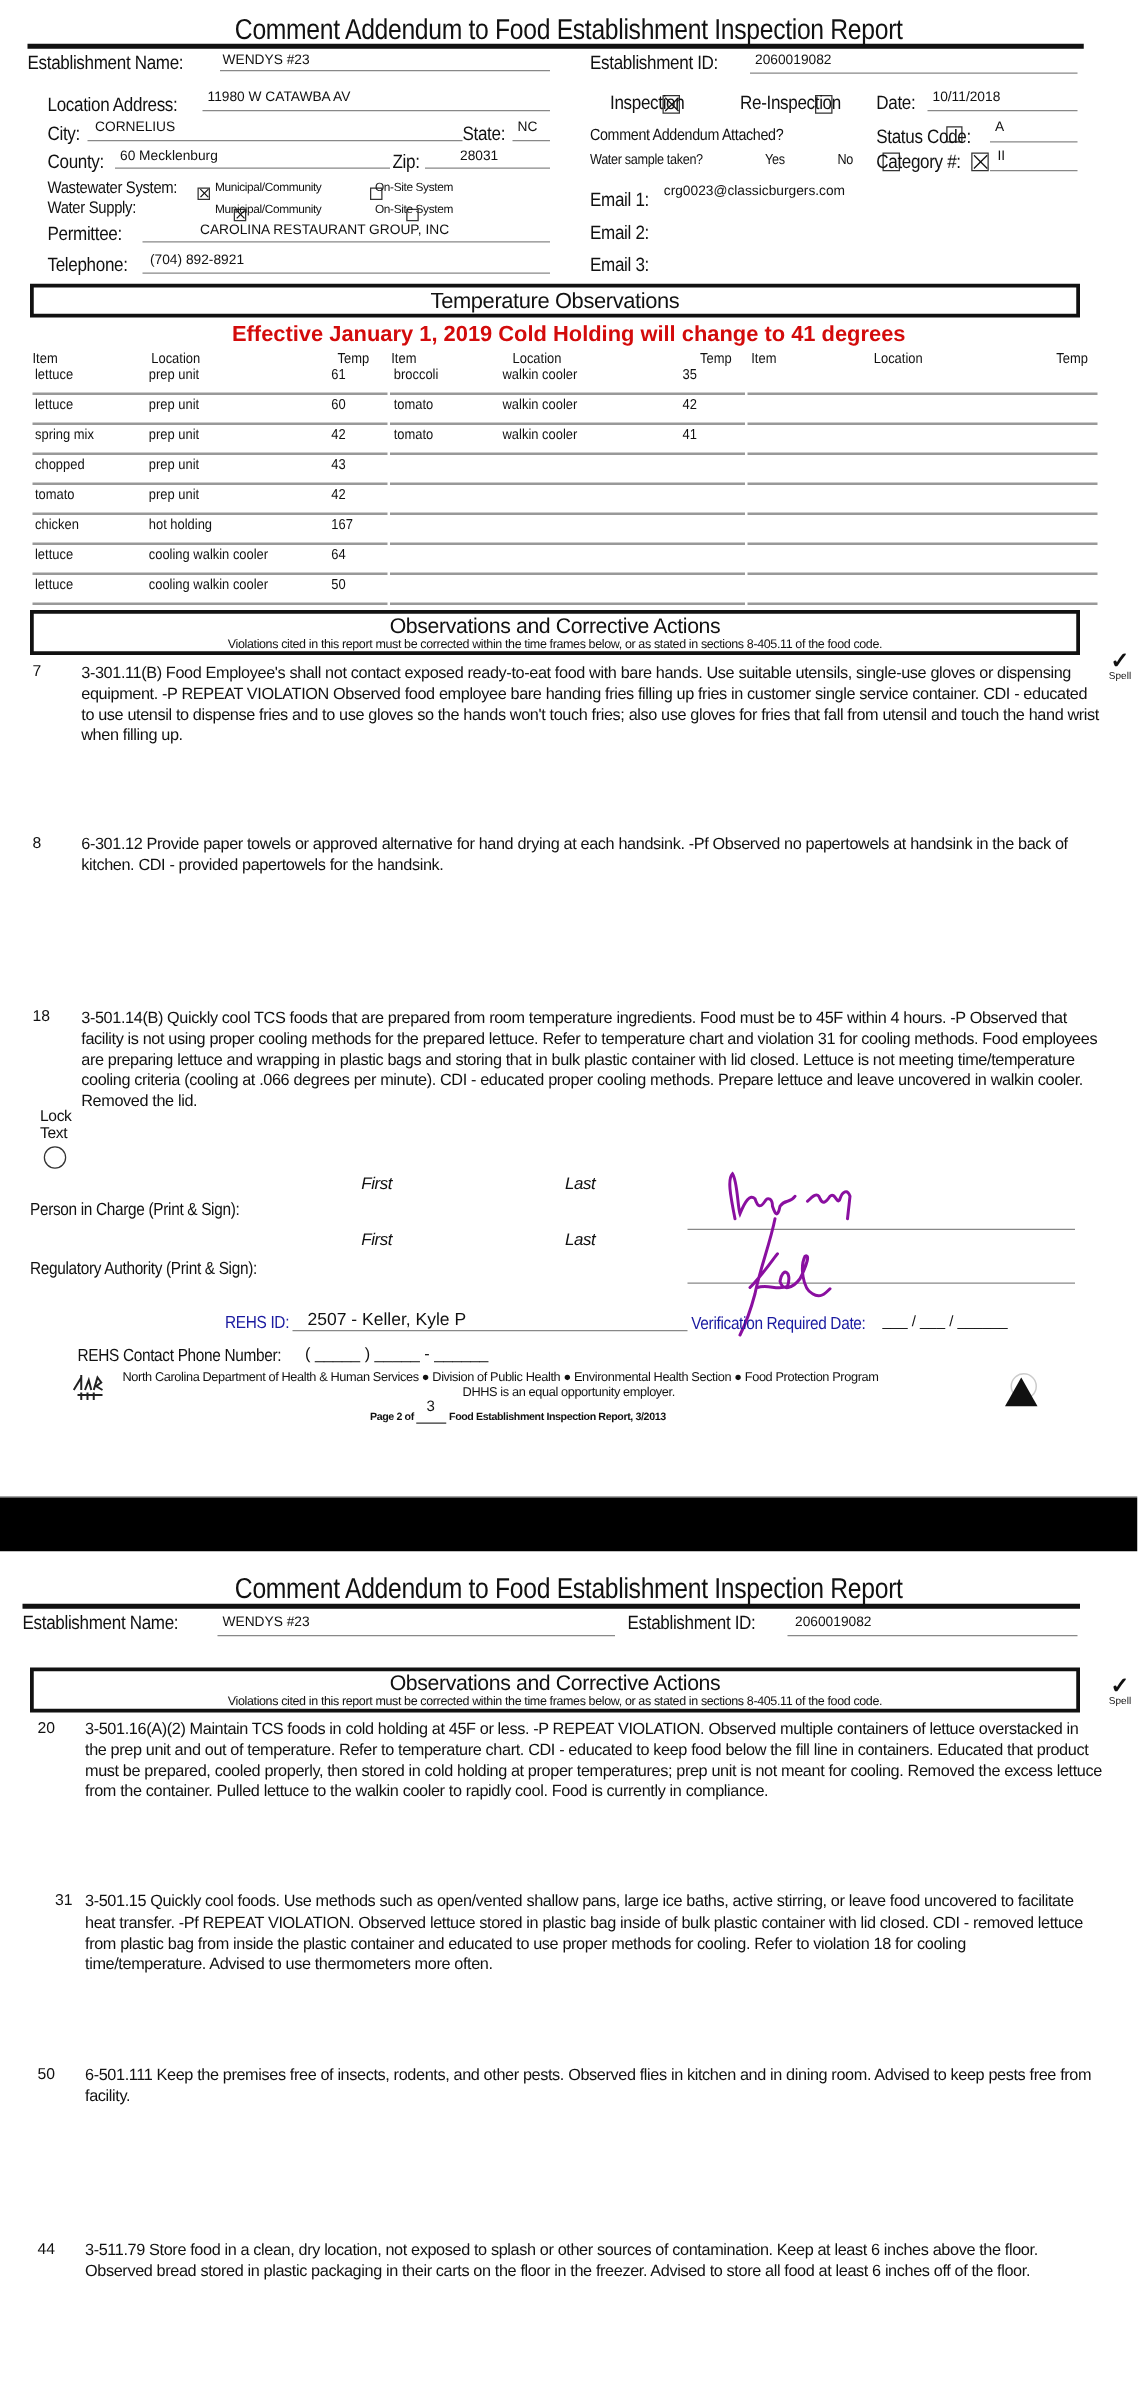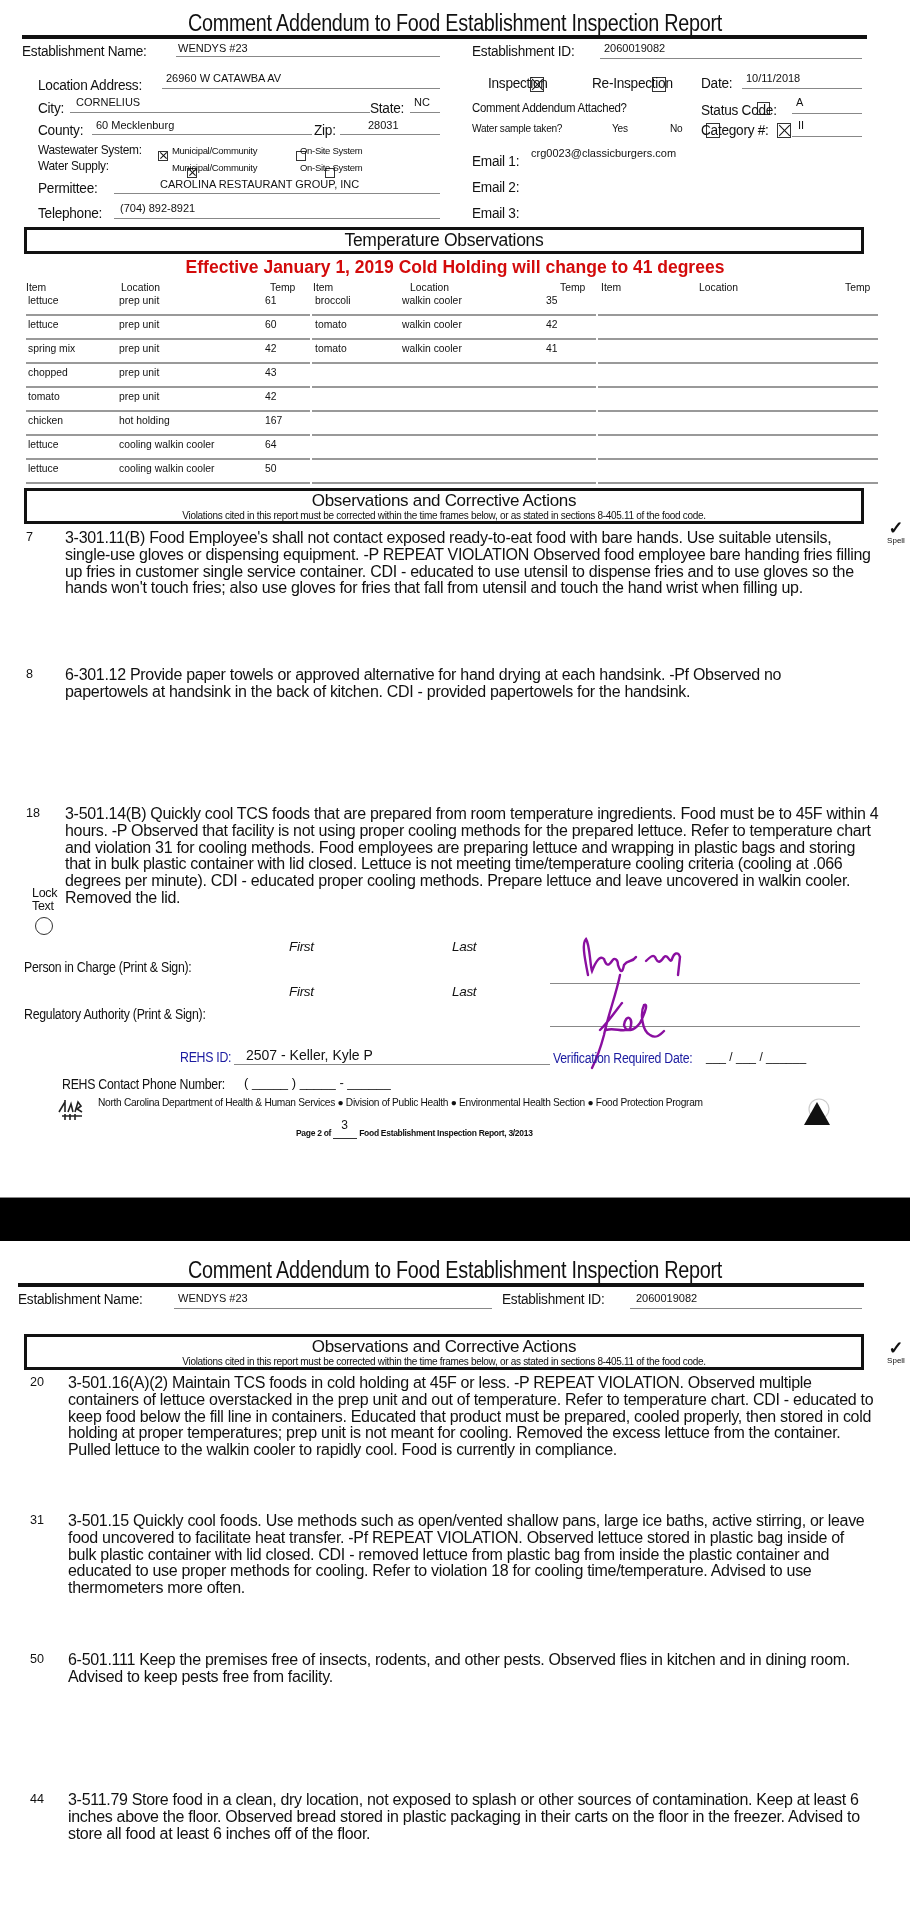--- a/index.html
+++ b/index.html
@@ -14,21 +14,21 @@
   .uline { border-bottom: 1px solid #888; height: 1px; }
   .cb { width: 13px; height: 13px; border: 1px solid #333; display: inline-block; position: relative; vertical-align: middle; }
   .cb.small { width: 10px; height: 10px; }
   .cb.checked::before, .cb.checked::after { content: ""; position: absolute; left: 50%; top: -1px; width: 1px; height: 115%; background: #111; }
   .cb.checked::before { transform: rotate(45deg); }
   .cb.checked::after { transform: rotate(-45deg); }
   .boxhead { border: 3px solid #111; text-align: center; }
   .tbl-h { font-size: 11.5px; white-space: nowrap; transform: scaleX(0.9); transform-origin: left; }
   .cell { font-size: 11.5px; white-space: nowrap; transform: scaleX(0.9); transform-origin: left; }
   .row-rule { height: 2px; background: #999; }
-  .obs { font-size: 16px; line-height: 16.8px; }
+  .obs { font-size: 13px; line-height: 16.8px; }
   .obs-num { font-size: 12.6px; }
   .red { color: #d30b0b; font-weight: bold; font-size: 17.5px; }
   .blue { color: #1a1aa0; }
   .tiny { font-size: 9.5px; white-space: nowrap; }
   .spell { font-size: 8px; text-align: center; width: 24px; }
   .spell .chk { font-size: 18px; line-height: 16px; font-weight: bold; }
 </style>
 </head>
 <body>
 
@@ -41,21 +41,21 @@
   <div class="abs lbl cond" style="left:22px; top:42px;">Establishment Name:</div>
   <div class="abs val" style="left:178px; top:42px;">WENDYS #23</div>
   <div class="abs uline" style="left:176px; top:56px; width:264px;"></div>
 
   <div class="abs lbl cond" style="left:472px; top:42px;">Establishment ID:</div>
   <div class="abs val" style="left:604px; top:42px;">2060019082</div>
   <div class="abs uline" style="left:600px; top:58px; width:262px;"></div>
 
   
   <div class="abs lbl cond" style="left:38px; top:76px;">Location Address:</div>
-  <div class="abs val" style="left:166px; top:72px;">26960 W CATAWBA AV</div>
+  <div class="abs val" style="left:166px; top:72px;">11980 W CATAWBA AV</div>
   <div class="abs uline" style="left:162px; top:88px; width:278px;"></div>
 
   <div class="abs lbl cond" style="left:38px; top:99px;">City:</div>
   <div class="abs val" style="left:76px; top:96px;">CORNELIUS</div>
   <div class="abs uline" style="left:70px; top:112px; width:300px;"></div>
   <div class="abs lbl cond" style="left:370px; top:99px;">State:</div>
   <div class="abs val" style="left:414px; top:96px;">NC</div>
   <div class="abs uline" style="left:410px; top:112px; width:30px;"></div>
 
   <div class="abs lbl cond" style="left:38px; top:121px;">County:</div>
@@ -254,20 +254,21 @@
   <div class="abs" style="left:706px; top:1050px; font-size:12px; white-space:pre;">___ / ___ / ______</div>
 
   <div class="abs lbl cond" style="left:62px; top:1076px; font-size:14px;">REHS Contact Phone Number:</div>
   <div class="abs" style="left:244px; top:1075px; font-size:13px; white-space:pre;">( _____ ) _____ - ______</div>
 
   
   <svg class="abs" style="left:56px; top:1098px;" width="32" height="24" viewBox="0 0 32 24">
     <path d="M3 14 L9 4 M9 14 L9 2 M12 14 L15 6 L17 14 M19 14 L22 4 L25 8 L21 11 L26 14 M6 18 L26 18 M9 16 L9 22 M14 16 L14 22 M19 16 L19 22" stroke="#222" stroke-width="1.6" fill="none"></path>
   </svg>
   <div class="abs cond" style="left:98px; top:1097px; font-size:10.2px; white-space:nowrap;">North Carolina Department of Health &amp; Human Services  ● Division of Public Health  ●  Environmental Health Section   ● Food Protection Program</div>
+  <div class="abs cond" style="left:0; width:910px; text-align:center; top:1109px; font-size:10.2px;">DHHS is an equal opportunity employer.</div>
   <svg class="abs" style="left:802px; top:1098px;" width="30" height="28" viewBox="0 0 30 28">
     <circle cx="17" cy="11" r="10" fill="none" stroke="#ccc" stroke-width="1.2"></circle>
     <path d="M15 4 L28 27 L2 27 Z" fill="#111"></path>
   </svg>
   <div class="abs cond" style="left:296px; top:1128px; font-size:8.5px; font-weight:bold; white-space:nowrap;">
     <span>Page 2 of</span>
     <span style="display:inline-block; width:24px; border-bottom:1px solid #333; position:relative; text-align:center; font-weight:normal; vertical-align:baseline;">
       <span style="position:absolute; left:8px; top:-10px; font-size:12px;">3</span>&nbsp;
     </span>
     <span>Food Establishment Inspection Report, 3/2013</span>
@@ -294,21 +295,21 @@
     <div class="cond" style="font-size:10px; line-height:12px;">Violations cited in this report must be corrected within the time frames below, or as stated in sections 8-405.11 of the food code.</div>
   </div>
   <div class="abs spell" style="left:884px; top:1340px;">
     <div class="chk">✓</div>
     <div>Spell</div>
   </div>
 
   <div class="abs obs-num" style="left:30px; top:1375px;">20</div>
   <div class="abs obs cond" style="left:68px; top:1375px; width:815px;">3-501.16(A)(2) Maintain TCS foods in cold holding at 45F or less. -P REPEAT VIOLATION.  Observed multiple containers of lettuce overstacked in the prep unit and out of temperature. Refer to temperature chart. CDI - educated to keep food below the fill line in containers. Educated that product must be prepared, cooled properly, then stored in cold holding at proper temperatures; prep unit is not meant for cooling. Removed the excess lettuce from the container. Pulled lettuce to the walkin cooler to rapidly cool. Food is currently in compliance.</div>
 
-  <div class="abs obs-num" style="left:30px; top:1513px;text-align:center;">31</div>
+  <div class="abs obs-num" style="left:44px; top:1513px;text-align:center;">31</div>
   <div class="abs obs cond" style="left:68px; top:1513px; width:800px;">3-501.15  Quickly cool foods. Use methods such as open/vented shallow pans, large ice baths, active stirring, or leave food uncovered to facilitate heat transfer. -Pf  REPEAT VIOLATION.  Observed lettuce stored in plastic bag inside of bulk plastic container with lid closed. CDI - removed lettuce from plastic bag from inside the plastic container and educated to  use proper methods for cooling. Refer to violation 18 for cooling time/temperature. Advised to use thermometers more often.</div>
 
   <div class="abs obs-num" style="left:30px; top:1652px;">50</div>
   <div class="abs obs cond" style="left:68px; top:1652px; width:810px;">6-501.111 Keep the premises free of insects, rodents, and other pests.  Observed flies in kitchen and in dining room. Advised to keep pests free from facility.</div>
 
   <div class="abs obs-num" style="left:30px; top:1792px;">44</div>
   <div class="abs obs cond" style="left:68px; top:1792px; width:810px;">3-511.79 Store food in a clean, dry location, not exposed to splash or other sources of contamination.  Keep at least 6 inches above the floor.   Observed bread stored in plastic packaging in their carts on the floor in the freezer. Advised to store all food at least 6 inches off of the floor.</div>
 </div>
 
 </body></html>

